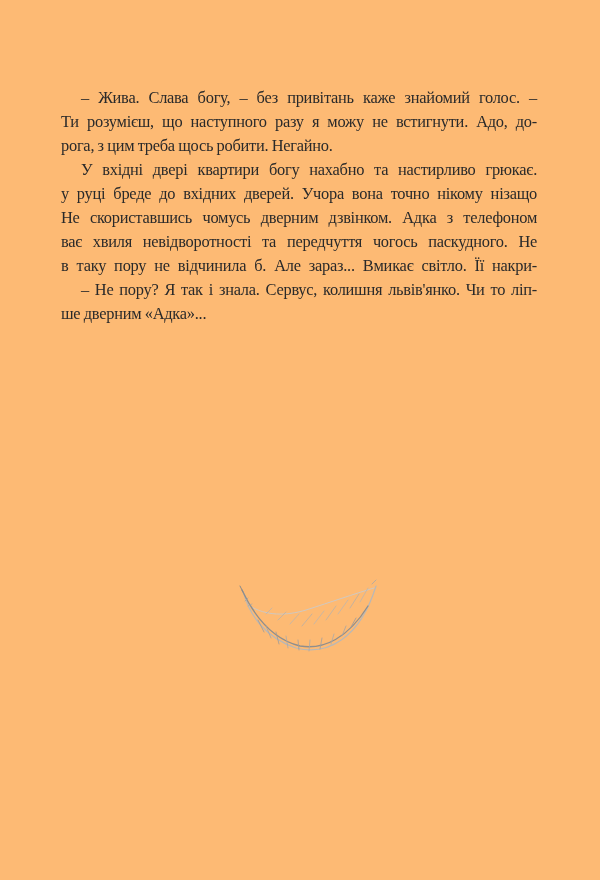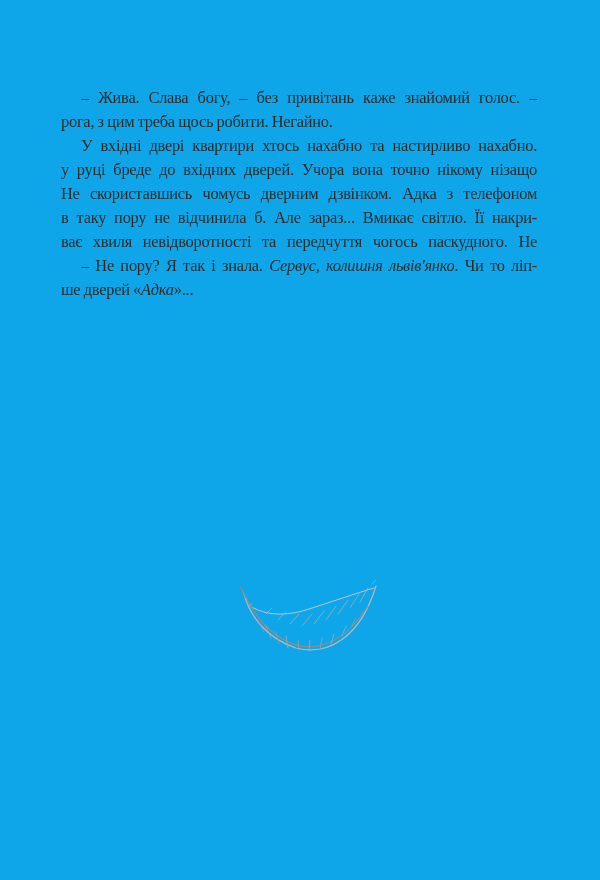--- a/index.html
+++ b/index.html
@@ -12,21 +12,21 @@
       height: 880px;
       position: relative;
       overflow: hidden;
       font-family: "DejaVu Serif", "Liberation Serif", serif;
       color: #2a2a2a;
     }
     .page {
       position: absolute;
       left: 0; top: 0;
       width: 600px; height: 880px;
-      background: #0ea5e9;
+      background: #fdba74;
     }
     .text-block {
       position: absolute;
       left: 61px;
       top: 86px;
       width: 476px;
     }
     .line {
       display: block;
       height: 24px;
@@ -40,48 +40,48 @@
       font-family: "Liberation Serif", "DejaVu Serif", serif;
       font-size: 16.4px;
     }
     .line.last {
       text-align-last: left;
     }
     .line.indent {
       padding-left: 20px;
     }
     .line .it {
-      font-style: italic;
     }
     .feather {
       position: absolute;
       left: 236px;
       top: 576px;
       width: 146px;
       height: 84px;
     }
   </style>
 </head>
 <body>
 
 <div class="page">
 
   <div class="text-block">
 
     <span class="line indent">– Жива. Слава богу, – без привітань каже знайомий голос. –</span>
+    <span class="line">Ти розумієш, що наступного разу я можу не встигнути. Адо, до-</span>
     <span class="line last">рога, з цим треба щось робити. Негайно.</span>
 
-    <span class="line indent">У вхідні двері квартири хтось нахабно та настирливо нахабно.</span>
+    <span class="line indent">У вхідні двері квартири богу нахабно та настирливо грюкає.</span>
     <span class="line">у руці бреде до вхідних дверей. Учора вона точно нікому нізащо</span>
     <span class="line">Не скориставшись чомусь дверним дзвінком. Адка з телефоном</span>
+    <span class="line">ває хвиля невідворотності та передчуття чогось паскудного. Не</span>
     <span class="line">в таку пору не відчинила б. Але зараз... Вмикає світло. Її накри-</span>
-    <span class="line">ває хвиля невідворотності та передчуття чогось паскудного. Не</span>
 
     <span class="line indent"><span>– Не пору? Я так і знала. </span><span class="it">Сервус, колишня львів'янко</span><span>. Чи то ліп-</span></span>
-    <span class="line last"><span>ше дверей «</span><span class="it">Адка</span><span>»...</span></span>
+    <span class="line last"><span>ше дверним «</span><span class="it">Адка</span><span>»...</span></span>
 
   </div>
 
   <svg class="feather" viewBox="0 0 146 84" xmlns="http://www.w3.org/2000/svg">
     <g fill="none" stroke-linecap="round">
 
       <path d="M8 18 C 14 40, 30 62, 60 72 C 92 80, 124 62, 140 10" stroke="#b8b8b8" stroke-width="1.2"></path>
       <path d="M14 30 C 30 40, 50 40, 70 34 C 95 26, 118 18, 138 12" stroke="#c9c9c9" stroke-width="0.9"></path>
 
       <path d="M6 14 C 20 44, 40 64, 64 70 C 88 74, 112 62, 132 30" stroke="#8e8e8e" stroke-width="1.3"></path>

